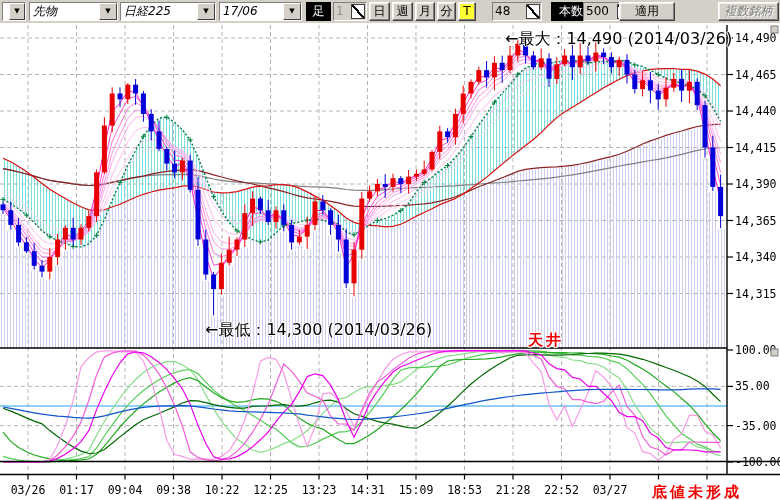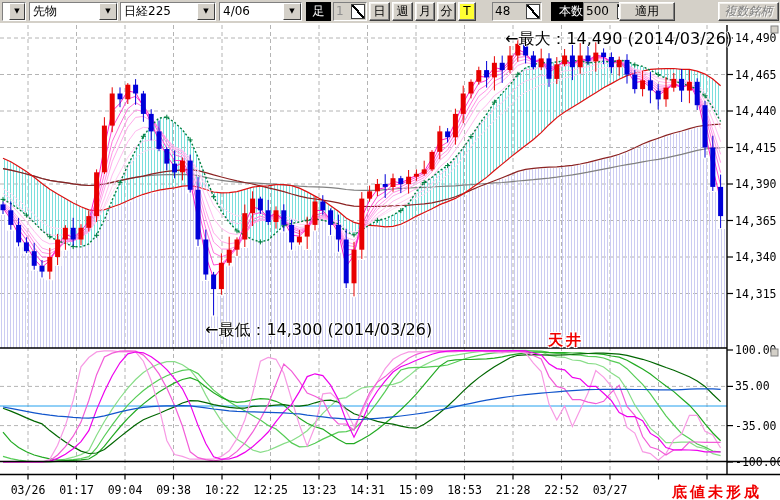--- a/index.html
+++ b/index.html
@@ -5,63 +5,63 @@
   html,body{margin:0;padding:0;}
   body{width:780px;height:500px;overflow:hidden;background:#fff;
        font-family:"DejaVu Sans","Liberation Sans",sans-serif;}
   #app{position:relative;width:780px;height:500px;}
 
   
   #toolbar{position:absolute;left:0;top:0;width:780px;height:23px;
            background:#d4d0c8;border-bottom:1px solid #a8a49c;}
   .tbc{position:absolute;top:2px;height:19px;box-sizing:border-box;font-size:12px;line-height:17px;}
   .combo{display:flex;border:1px solid;border-color:#808080 #fff #fff #808080;background:#fff;}
-  .combo .cval{flex:1;padding:0 3px;color:#000;white-space:nowrap;overflow:hidden;background:#fff;}
+  .combo .cval{flex:1;padding:0 3px;color:#000;white-space:nowrap;overflow:hidden;background:#fff;font-style:italic;}
   .combo .cbtn{width:16px;background:#d4d0c8;border:1px solid;border-color:#fff #404040 #404040 #fff;
                font-size:7px;color:#000;text-align:center;line-height:15px;}
   .btn{background:#d4d0c8;border:1px solid;border-color:#fff #404040 #404040 #fff;
        box-shadow:inset -1px -1px 0 #808080, inset 1px 1px 0 #f4f2ee;
        text-align:center;color:#000;cursor:default;}
   .btn.yellow{background:#ffff33;}
   .btn.disabled{color:#808080;text-shadow:1px 1px 0 #fff;font-style:italic;}
   .blabel{background:#000;color:#fff;text-align:center;border:1px solid #000;}
   .spin{display:flex;border:1px solid;border-color:#808080 #fff #fff #808080;background:#d4d0c8;}
   .spin .sval{flex:1;text-align:left;padding:0 2px;color:#000;}
   .spin.disabled .sval{color:#909090;}
   .spin .sicon{width:12px;margin:1px;border:1px solid #404040;background:
       linear-gradient(to top right,#fff 44%,#000 44%,#000 56%,#fff 56%);}
 
   
   #chart-region{position:absolute;left:0;top:23px;width:780px;height:477px;background:#fff;}
   #chart-svg{position:absolute;left:0;top:0;}
   .anno{position:absolute;font-size:16px;color:#000;white-space:nowrap;
         text-shadow:1px 0 #fff,-1px 0 #fff,0 1px #fff,0 -1px #fff;}
   .anno.red{color:#f00000;font-weight:bold;font-size:15px;letter-spacing:3px;
-        text-shadow:1px 1px 0 #fff,-1px -1px 0 #fff,1px -1px 0 #fff,-1px 1px 0 #fff;margin-left:20px;}
+        text-shadow:1px 1px 0 #fff,-1px -1px 0 #fff,1px -1px 0 #fff,-1px 1px 0 #fff;}
 </style>
 </head>
 <body>
 
 <div id="app">
 
   <div id="toolbar">
     <div class="tbc combo" style="left:2px;width:24px">
       <span class="cval"></span>
       <span class="cbtn">▼</span>
     </div>
     <div class="tbc combo" style="left:29px;width:89px">
       <span class="cval">先物</span>
       <span class="cbtn">▼</span>
     </div>
     <div class="tbc combo" style="left:120px;width:96px">
       <span class="cval">日経225</span>
       <span class="cbtn">▼</span>
     </div>
     <div class="tbc combo" style="left:219px;width:83px">
-      <span class="cval">4/06</span>
+      <span class="cval">17/06</span>
       <span class="cbtn">▼</span>
     </div>
     <div class="tbc blabel" style="left:306px;width:25px">足</div>
     <div class="tbc spin disabled" style="left:333px;width:34px">
       <span class="sval">1</span>
       <span class="sicon"></span>
     </div>
     <div class="tbc btn" style="left:369px;width:21px">日</div>
     <div class="tbc btn" style="left:392px;width:21px">週</div>
     <div class="tbc btn" style="left:415px;width:20px">月</div>

